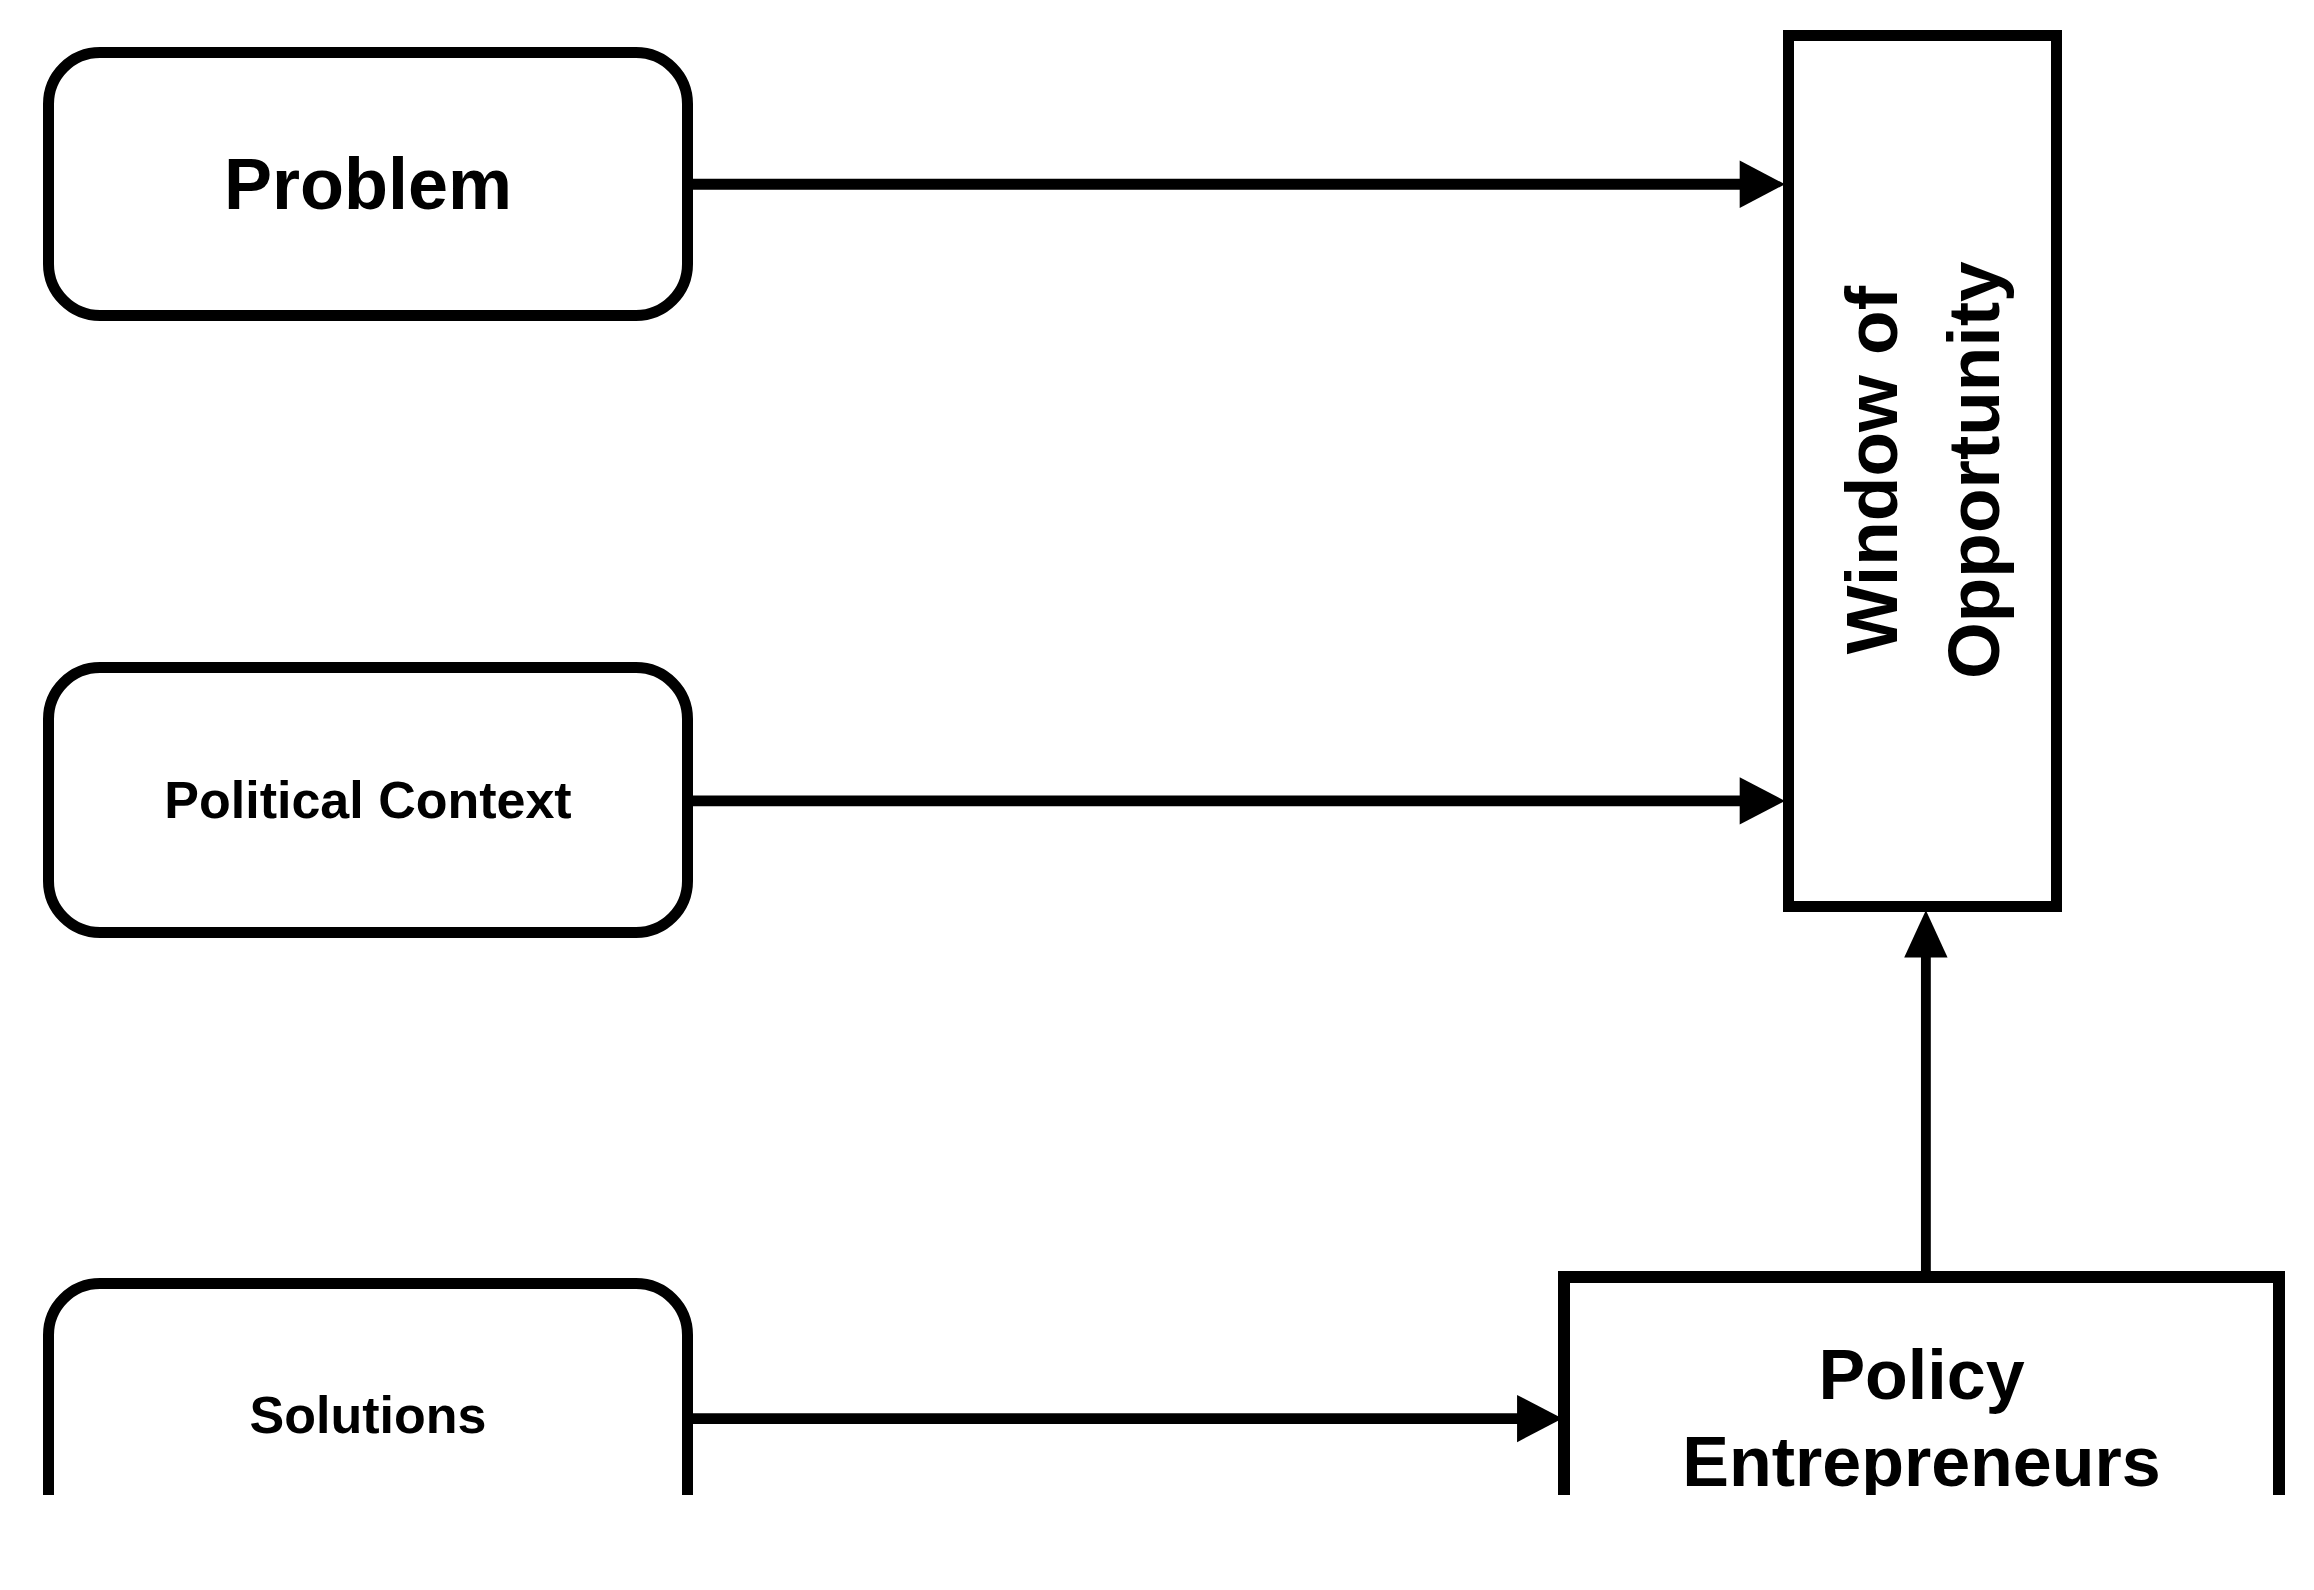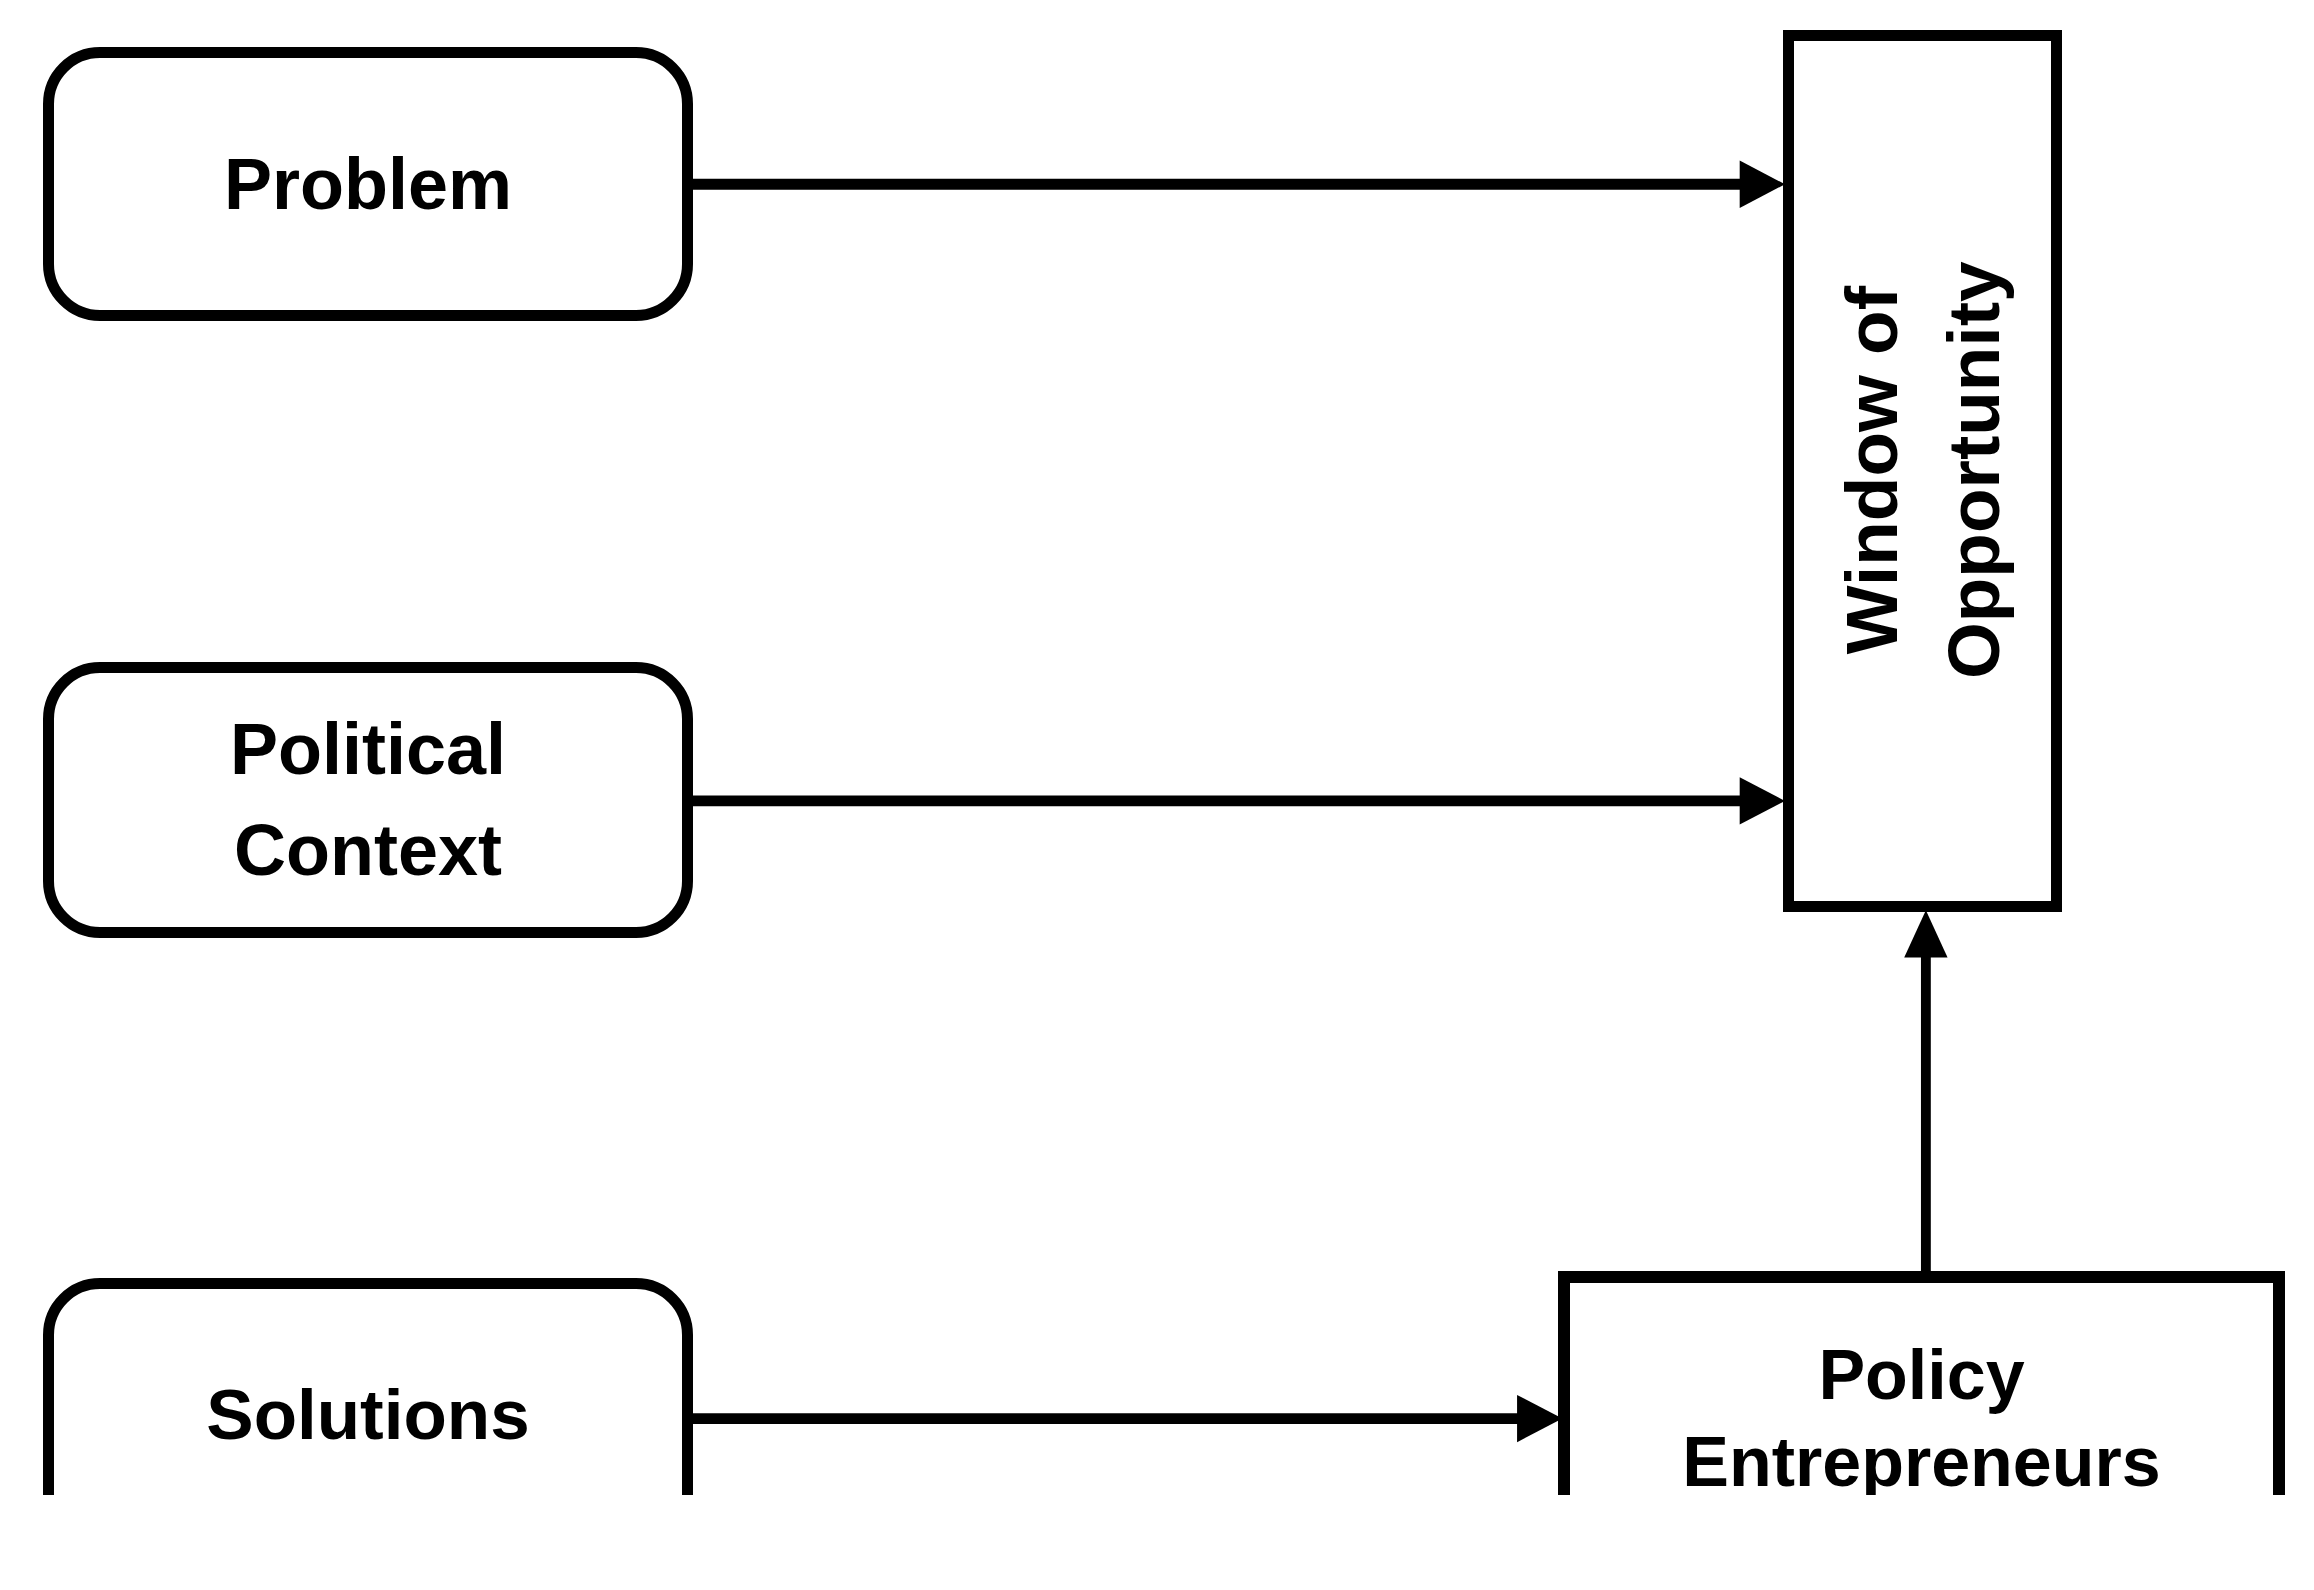--- a/index.html
+++ b/index.html
@@ -39,27 +39,27 @@
   }
   .node-problem {
     left: 43px;  top: 47px;
     width: 650px; height: 274px;
     font-size: 72px;
     line-height: 1.4;
   }
   .node-political-context {
     left: 43px;  top: 662px;
     width: 650px; height: 276px;
-    font-size: 72px;
+    font-size: 52px;
     line-height: 1.4;
   }
   .node-solutions {
     left: 43px;  top: 1278px;
     width: 650px; height: 274px;
-    font-size: 71px;
+    font-size: 52px;
     line-height: 1.4;
   }
   .node-window-of-opportunity {
     left: 1783px; top: 29.6px;
     width: 279px;  height: 882px;
     font-size: 73px;
     line-height: 1.4;
   }
   .node-policy-entrepreneurs {
     left: 1558px; top: 1271px;

